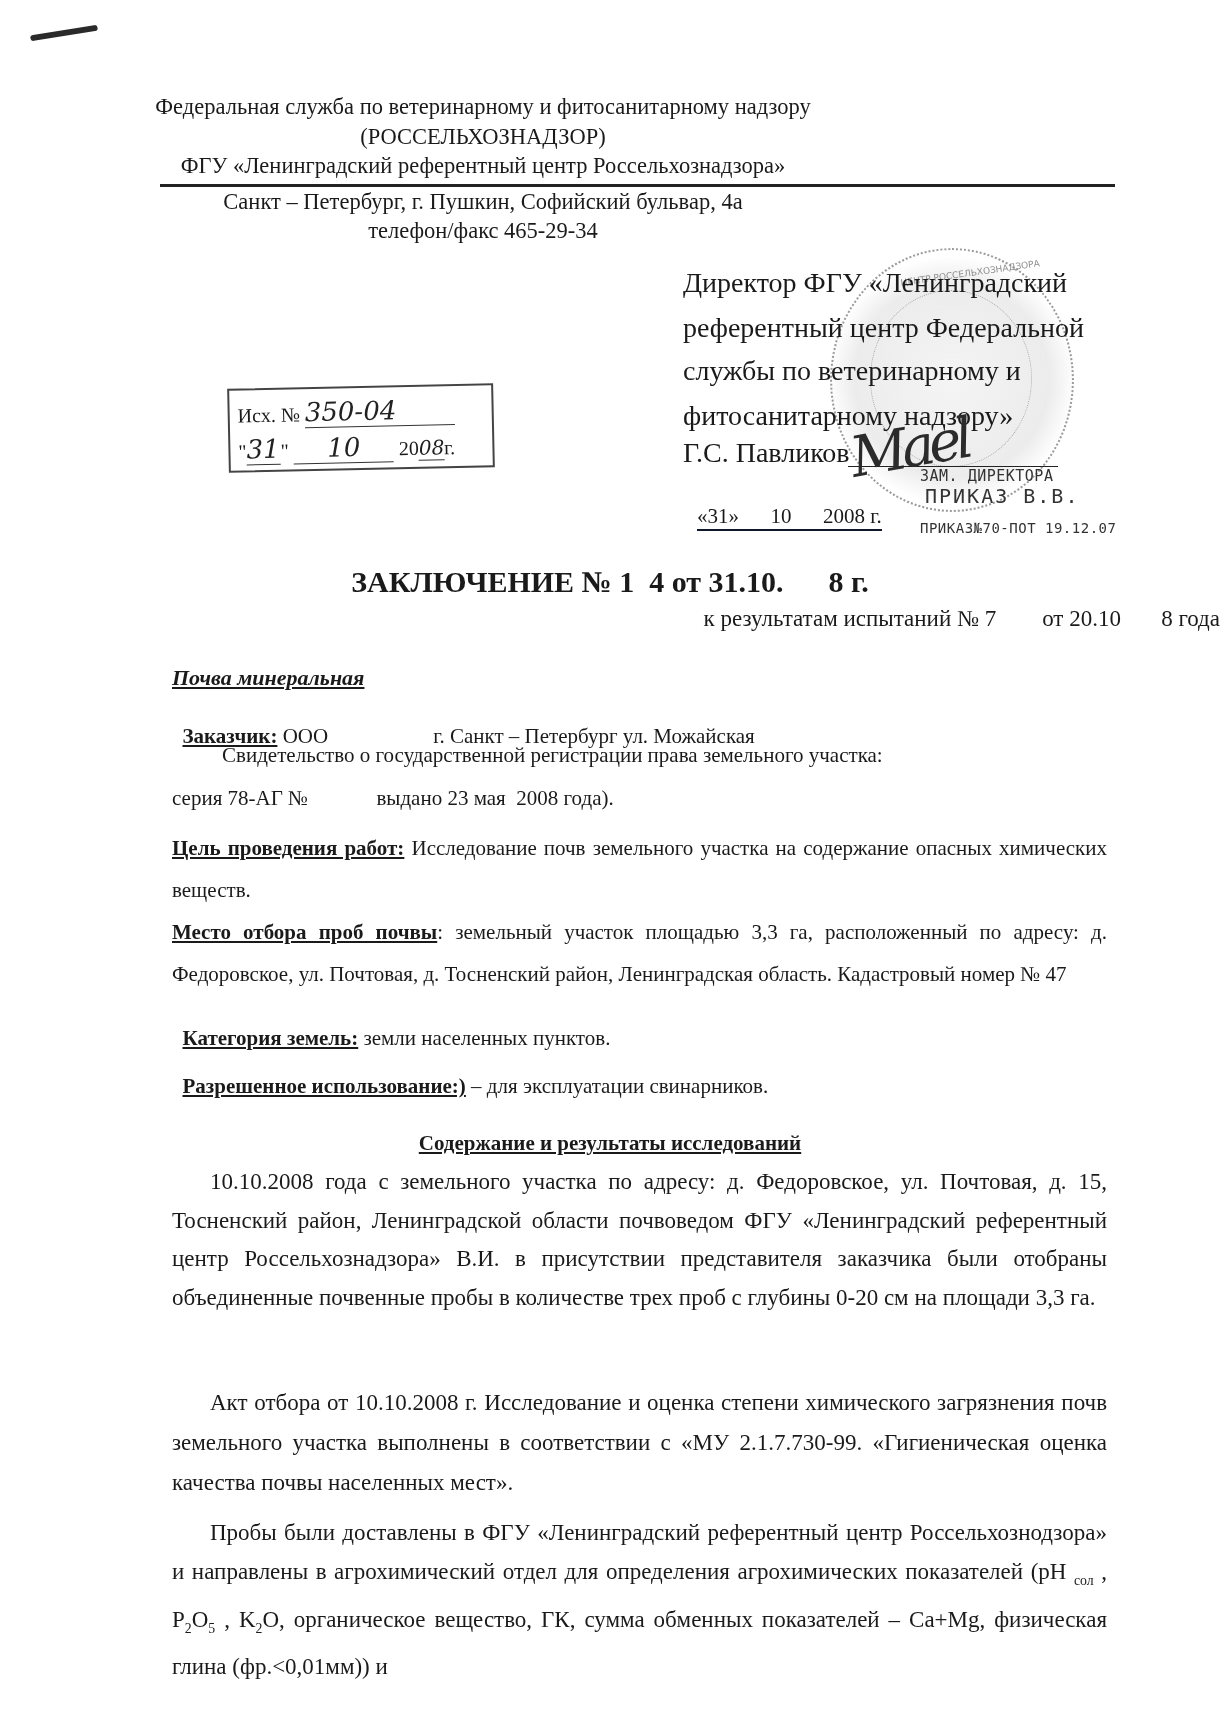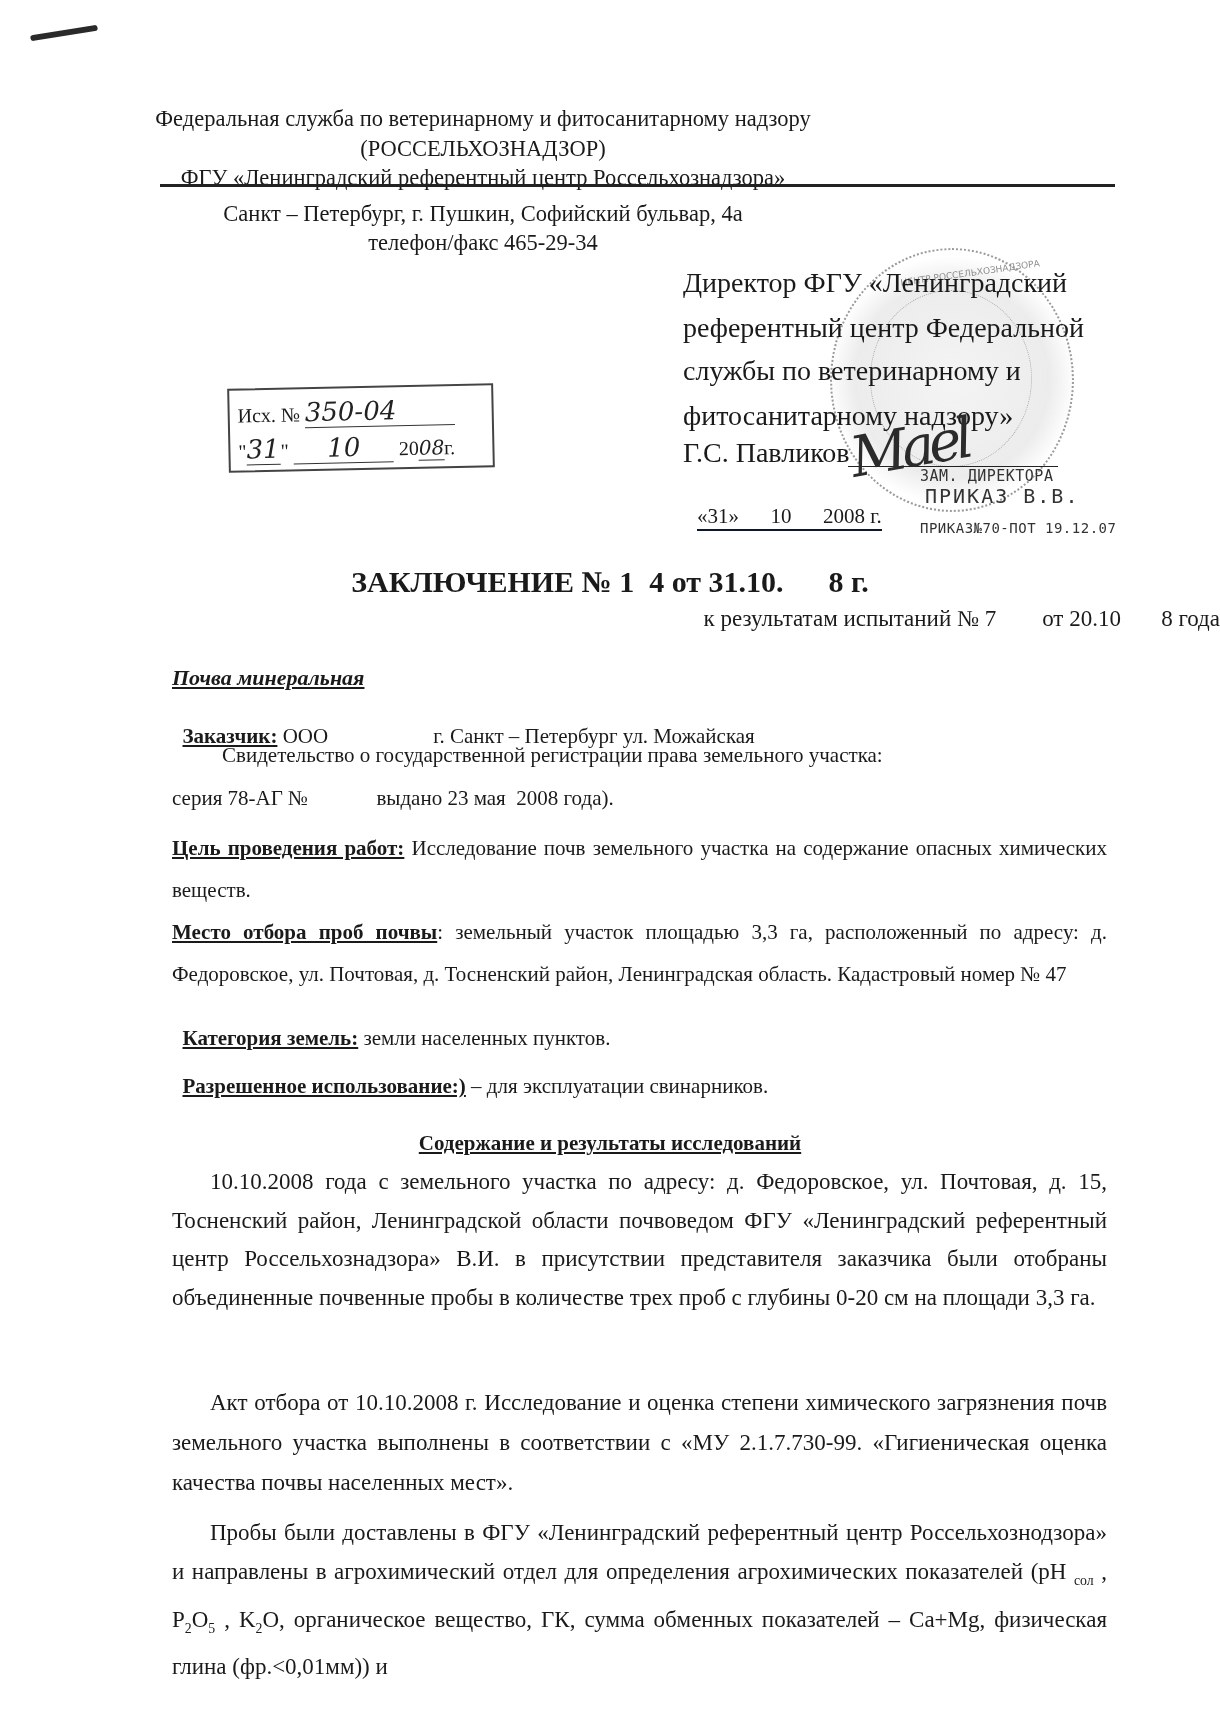--- a/index.html
+++ b/index.html
@@ -6,21 +6,21 @@
     body {
       width: 1220px; height: 1720px; position: relative; overflow: hidden;
       font-family: "Liberation Serif", "DejaVu Serif", serif;
       color: #1a1a1a;
     }
     .abs { position: absolute; }
     .stroke-mark {
       left: 30px; top: 30px; width: 68px; height: 6px;
       background: #2a2a2a; border-radius: 3px; transform: rotate(-9deg);
     }
-    .hdr { left: 0; width: 966px; text-align: center; font-size: 22.5px; line-height: 28px; margin-top: 12px; }
+    .hdr { left: 0; width: 966px; text-align: center; font-size: 22.5px; line-height: 28px; }
     .hdr-line1 { top: 93px; }
     .hdr-line2 { top: 123px; }
     .hdr-line3 { top: 152px; }
     .hdr-rule { left: 160px; top: 184px; width: 955px; height: 3px; background: #222; }
     .hdr-line4 { top: 188px; }
     .hdr-line5 { top: 217px; }
 
     .appr { left: 683px; font-size: 28px; line-height: 26px; white-space: nowrap; }
     .appr1 { top: 270px; }
     .appr2 { top: 315px; }

